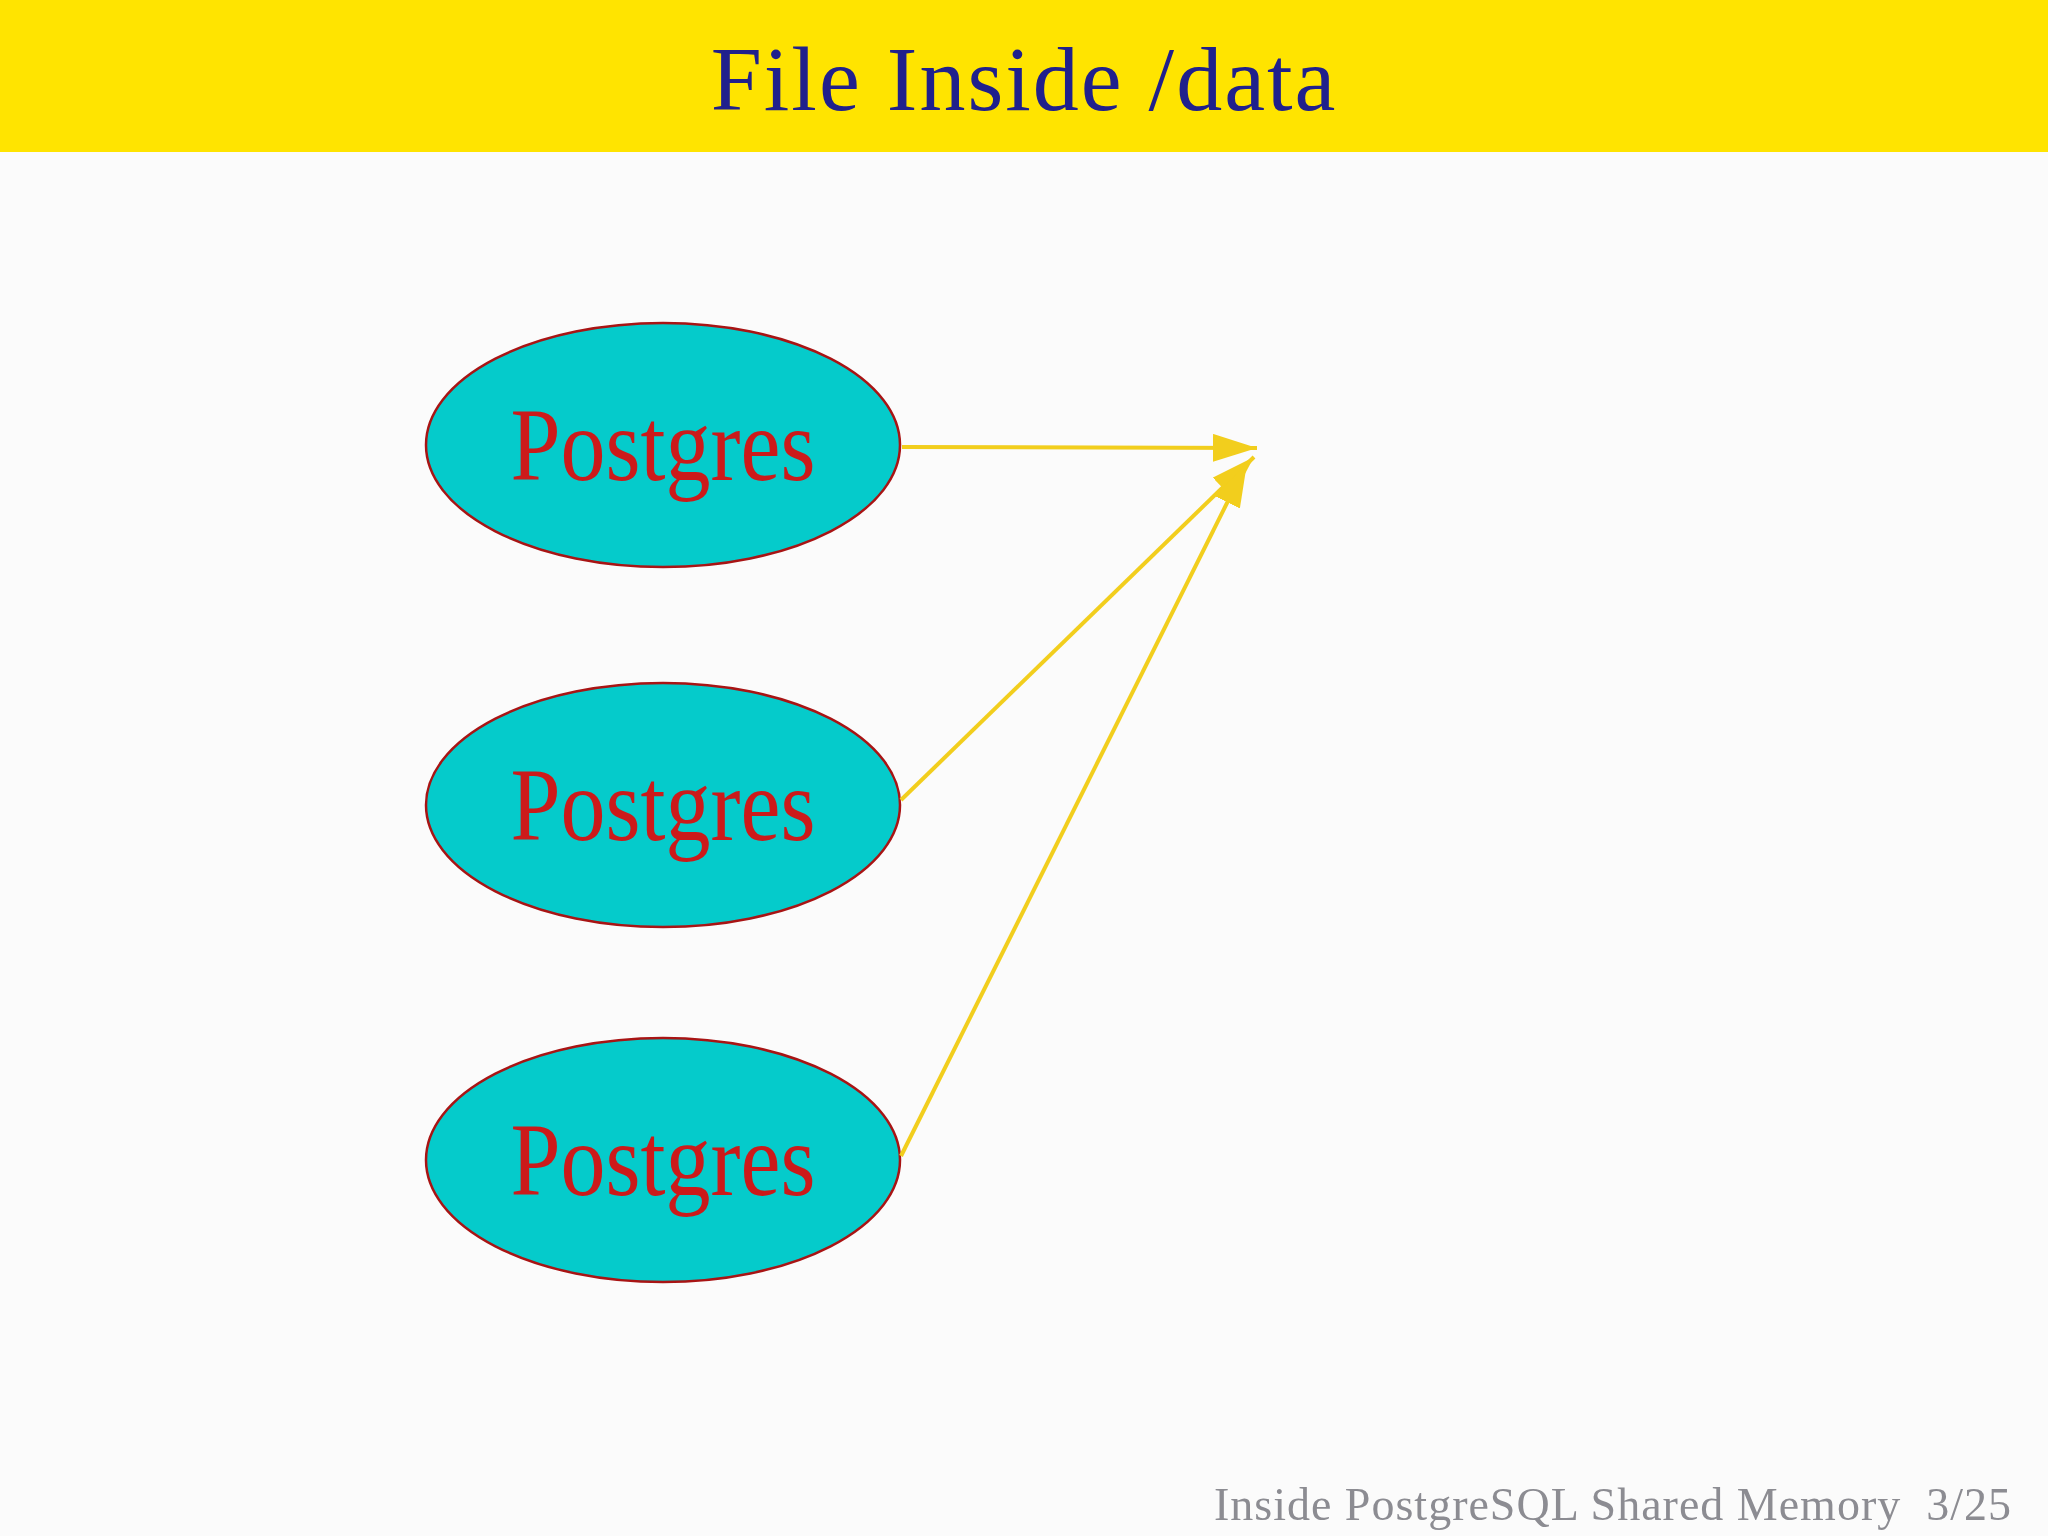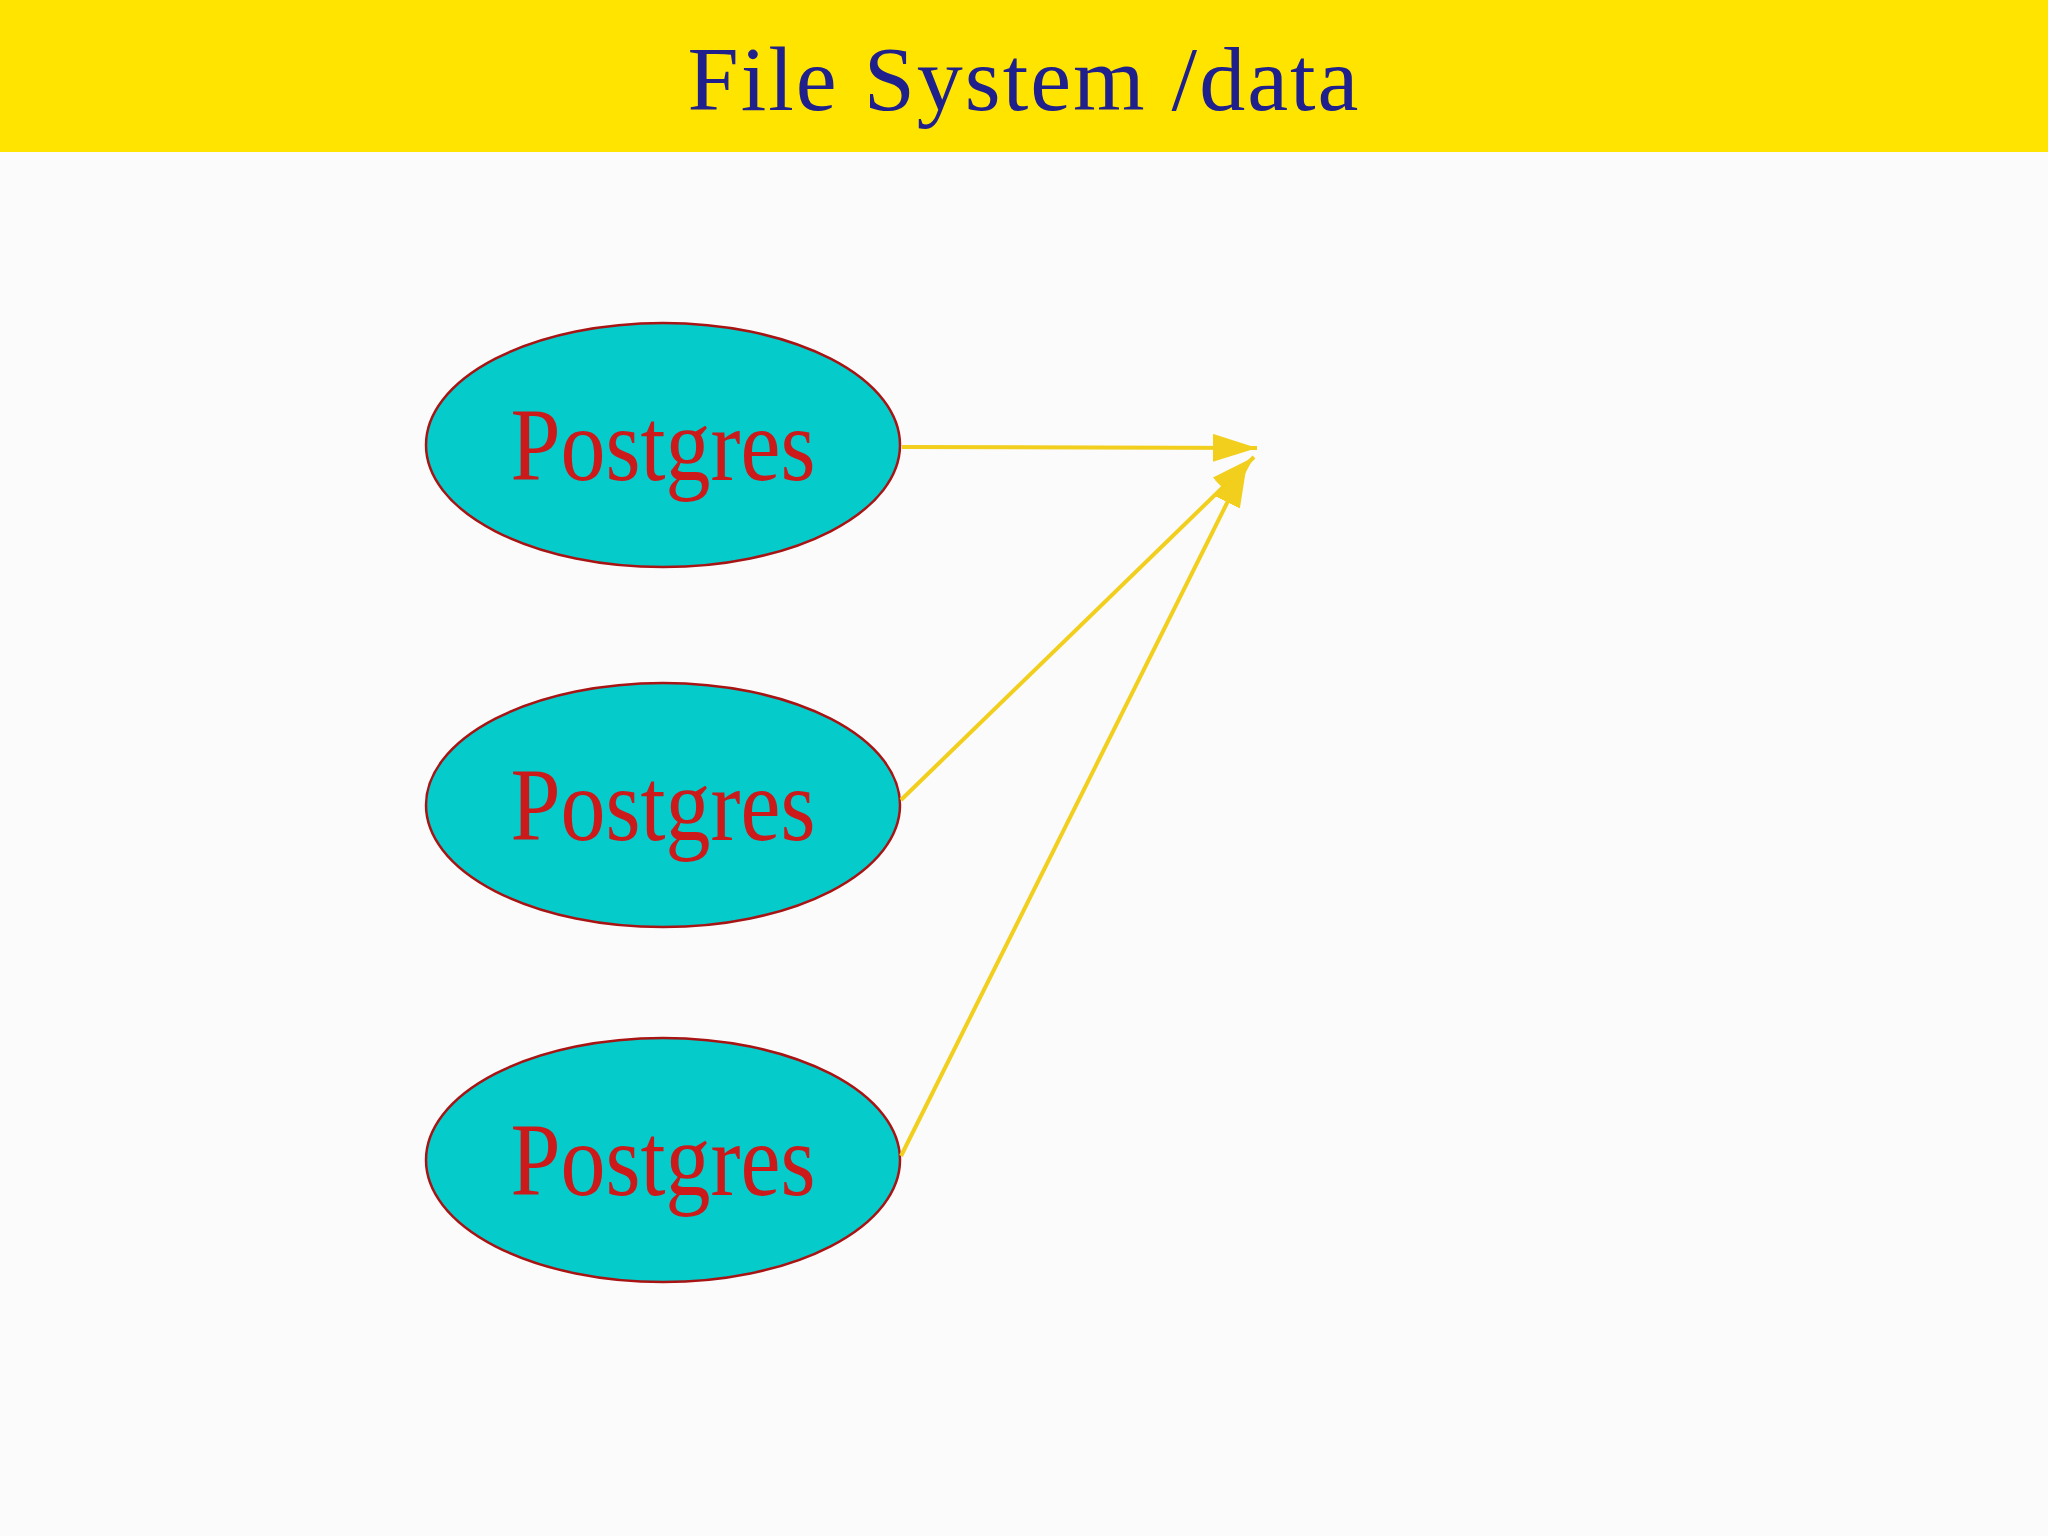--- a/index.html
+++ b/index.html
@@ -105,21 +105,21 @@
     white-space: pre;
     letter-spacing: 1px;
   }
 </style>
 </head>
 <body>
 
 <div class="slide">
 
   <div class="header">
-    <div class="title">File System /data</div>
+    <div class="title">File Inside /data</div>
   </div>
 
   <svg class="diagram-svg" viewBox="0 0 2048 1536" xmlns="http://www.w3.org/2000/svg">
     <defs>
       <marker id="arrowhead" markerWidth="12" markerHeight="8" refX="11" refY="3.5" orient="auto">
         <path d="M0,0 L11,3.5 L0,7 Z" class="arrowhead-fill"></path>
       </marker>
     </defs>
 
     <ellipse class="node-ellipse" cx="663" cy="445" rx="237" ry="122"></ellipse>
@@ -129,14 +129,15 @@
     <line class="edge-line" x1="902" y1="447" x2="1257" y2="448" marker-end="url(#arrowhead)"></line>
     <line class="edge-line" x1="901" y1="800" x2="1254" y2="457" marker-end="url(#arrowhead)"></line>
     <line class="edge-line" x1="901" y1="1156" x2="1247" y2="463" marker-end="url(#arrowhead)"></line>
   </svg>
 
   <div class="node-label n1">Postgres</div>
   <div class="node-label n2">Postgres</div>
   <div class="node-label n3">Postgres</div>
 
 
+  <div class="footer">Inside PostgreSQL Shared Memory  3/25</div>
 
 </div>
 
 </body></html>

